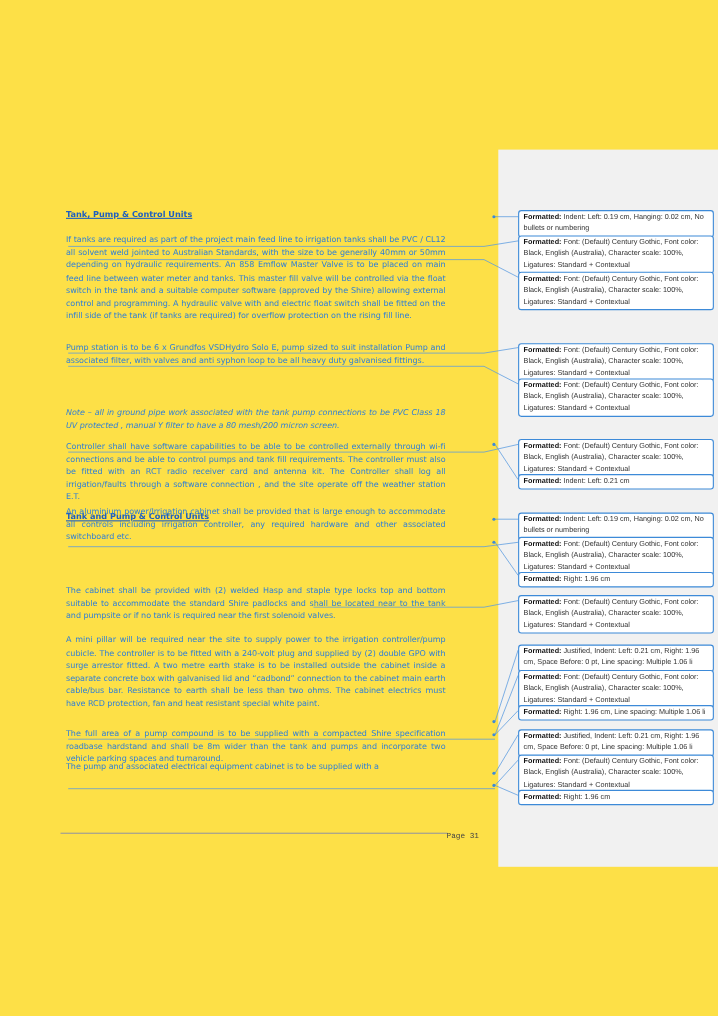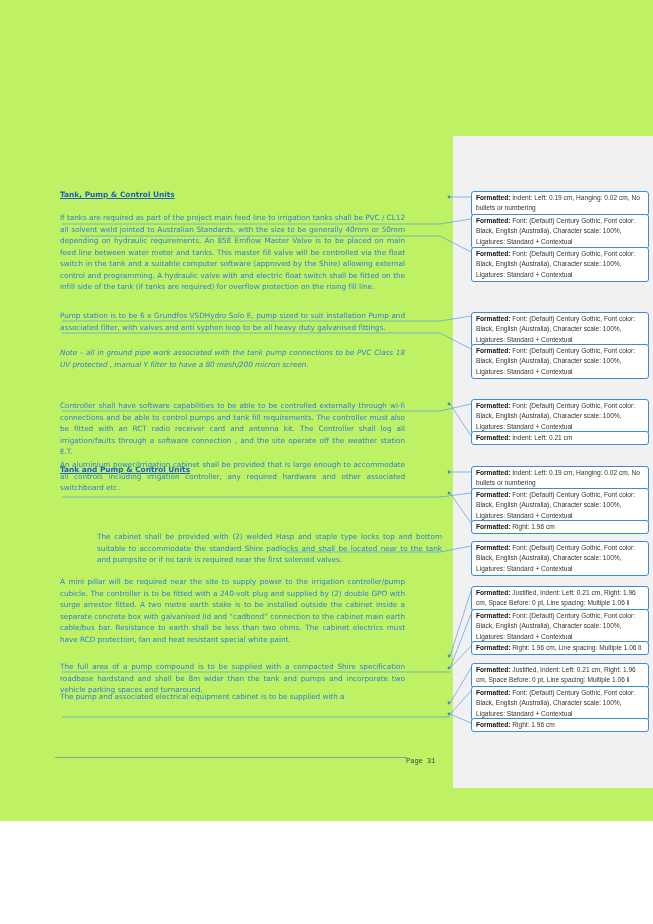--- a/index.html
+++ b/index.html
@@ -1,18 +1,18 @@
 <!DOCTYPE html>
 <html><head>
 <meta charset="utf-8">
 <style>
   html, body { margin:0; padding:0; }
   body { width:653px; height:924px; background:#ffffff; position:relative; overflow:hidden;
          font-family:"DejaVu Sans", sans-serif; }
-  .page { position:absolute; left:0; top:0; width:653px; height:821px; background:#bef264; }
+  .page { position:absolute; left:0; top:0; width:653px; height:924px; background:#fde047; }
   .markup-pane { position:absolute; left:453px; top:136px; width:200px; height:652px; background:#f1f1f1; }
   .body-text { position:absolute; left:60px; width:345px; color:#2f7fd6;
                font-family:"DejaVu Sans", sans-serif; font-size:7.3px; line-height:11.5px;
                text-decoration-color:#2f7fd6; text-align:justify; letter-spacing:-0.05px; }
   .body-text.italic { font-style:italic; }
   .heading { position:absolute; left:60px; color:#1f5fbf; font-family:"DejaVu Sans", sans-serif;
              font-size:7.4px; font-weight:bold; text-decoration:underline; }
   .footer-rule { position:absolute; left:55px; top:757px; width:352px; height:1px; background:#9a9a9a; }
   .page-num { position:absolute; left:406px; top:757px; font-family:Liberation Mono, monospace; font-size:7px; color:#444; }
   .balloon { position:absolute; left:471px; width:178px; border:1.3px solid #3d8ad8; border-radius:3px;
@@ -24,25 +24,25 @@
 </head>
 <body>
 
 <div class="page">
   <div class="markup-pane"></div>
 
   <div id="doc">
       <div class="heading" style="top: 190px;">Tank, Pump &amp; Control Units</div>
       <div class="body-text" style="top: 212px;">If tanks are required as part of the project main feed line to irrigation tanks shall be PVC / CL12 all solvent weld jointed to Australian Standards, with the size to be generally 40mm or 50mm depending on hydraulic requirements. An 858 Emflow Master Valve is to be placed on main feed line between water meter and tanks. This master fill valve will be controlled via the float switch in the tank and a suitable computer software (approved by the Shire) allowing external control and programming. A hydraulic valve with and electric float switch shall be fitted on the infill side of the tank (if tanks are required) for overflow protection on the rising fill line.</div>
       <div class="body-text" style="top: 310px;">Pump station is to be 6 x Grundfos VSDHydro Solo E, pump sized to suit installation Pump and associated filter, with valves and anti syphon loop to be all heavy duty galvanised fittings.</div>
-      <div class="body-text italic" style="top: 347px;">Note – all in ground pipe work associated with the tank pump connections to be PVC Class 18 UV protected , manual Y filter to have a 80 mesh/200 micron screen.</div>
+      <div class="body-text italic" style="top: 369px;">Note – all in ground pipe work associated with the tank pump connections to be PVC Class 18 UV protected , manual Y filter to have a 80 mesh/200 micron screen.</div>
       <div class="body-text" style="top: 400px;">Controller shall have software capabilities to be able to be controlled externally through wi-fi connections and be able to control pumps and tank fill requirements. The controller must also be fitted with an RCT radio receiver card and antenna kit. The Controller shall log all irrigation/faults through a software connection , and the site operate off the weather station E.T.</div>
       <div class="heading" style="top: 465px;">Tank and Pump &amp; Control Units</div>
       <div class="body-text" style="top: 459px;">An aluminium power/Irrigation cabinet shall be provided that is large enough to accommodate all controls including irrigation controller, any required hardware and other associated switchboard etc.</div>
-      <div class="body-text" style="top: 531px; margin-left: 37px;">The cabinet shall be provided with (2) welded Hasp and staple type locks top and bottom suitable to accommodate the standard Shire padlocks and shall be located near to the tank and pumpsite or if no tank is required near the first solenoid valves.</div>
+      <div class="body-text" style="top: 531px;">The cabinet shall be provided with (2) welded Hasp and staple type locks top and bottom suitable to accommodate the standard Shire padlocks and shall be located near to the tank and pumpsite or if no tank is required near the first solenoid valves.</div>
       <div class="body-text" style="top: 576px;">A mini pillar will be required near the site to supply power to the irrigation controller/pump cubicle. The controller is to be fitted with a 240-volt plug and supplied by (2) double GPO with surge arrestor fitted. A two metre earth stake is to be installed outside the cabinet inside a separate concrete box with galvanised lid and “cadbond” connection to the cabinet main earth cable/bus bar. Resistance to earth shall be less than two ohms. The cabinet electrics must have RCD protection, fan and heat resistant special white paint.</div>
       <div class="body-text" style="top: 661px;">The full area of a pump compound is to be supplied with a compacted Shire specification roadbase hardstand and shall be 8m wider than the tank and pumps and incorporate two vehicle parking spaces and turnaround.</div>
       <div class="body-text" style="top: 691px;">The pump and associated electrical equipment cabinet is to be supplied with a</div>
     </div>
 
   <div class="footer-rule"></div>
   <div class="page-num">Page 31</div>
 
   <svg class="connectors">
     <g stroke="#5a9be0" stroke-width="0.7" fill="none">

